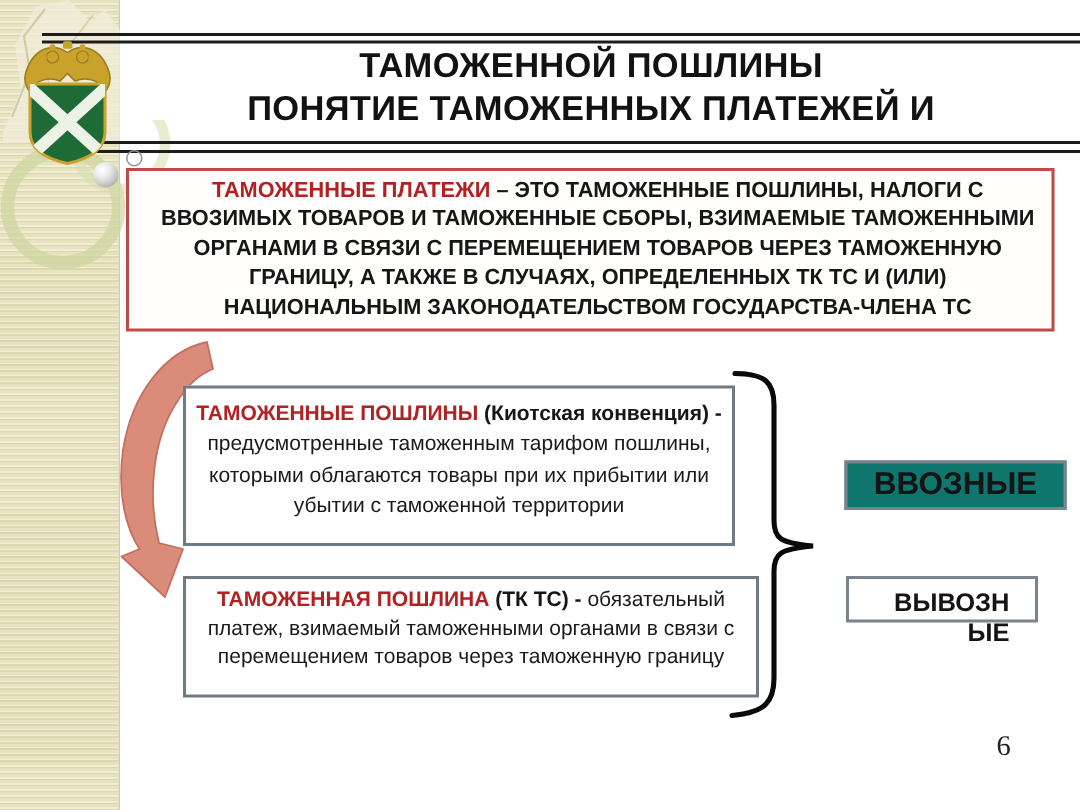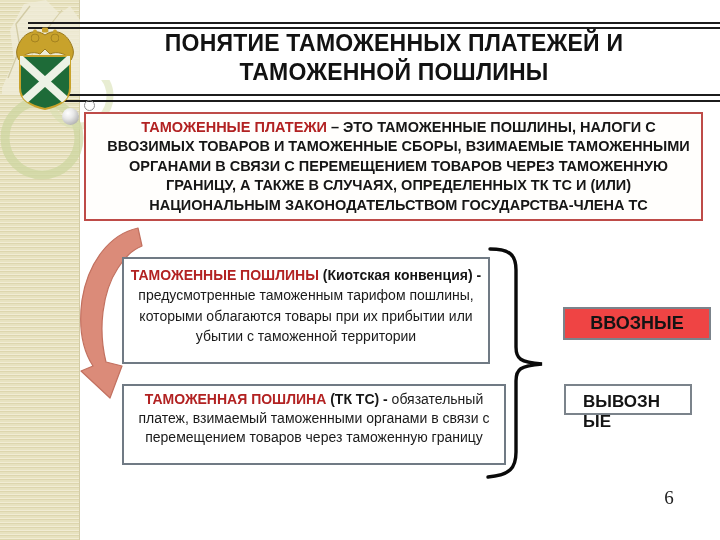--- a/index.html
+++ b/index.html
@@ -65,28 +65,28 @@
     font-size:14px;line-height:19px;color:#1a1a1a;
     z-index:6;overflow:visible;
   }
   .bold-black{font-weight:bold;color:#161616;}
   .bold-red{font-weight:bold;color:#b22222;}
   
   #brace{left:480px;top:240px;width:72px;height:246px;z-index:6;}
   
   #import-box{
     left:563px;top:307px;width:148px;height:33px;box-sizing:border-box;
-    border:2px solid #7b838b;background:#ef4444;
-    text-align:center;font-size:18px;font-weight:bold;color:#141414;
+    border:2px solid #7b838b;background:#0f766e;
+    text-align:center;font-size:21px;font-weight:bold;color:#141414;
     line-height:28px;z-index:6;
   }
   #export-box{
     left:564px;top:384px;width:128px;height:31px;box-sizing:border-box;
     border:2px solid #7b838b;background:#ffffff;
-    text-align:left;font-size:17px;font-weight:bold;color:#141414;
+    text-align:right;font-size:17px;font-weight:bold;color:#141414;
     line-height:20px;padding:6px 17px 0 17px;
     word-break:break-all;z-index:6;overflow:visible;
   }
   
   #page-number{
     left:655px;top:487px;width:28px;text-align:center;
     font-family:"Liberation Serif", serif;font-size:19px;color:#222;z-index:6;
   }
 </style>
 </head>
@@ -136,22 +136,22 @@
   <g clip-path="url(#shield-clip)">
     <line x1="5" y1="31" x2="59" y2="80" stroke="#edf2e6" stroke-width="8"></line>
     <line x1="59" y1="31" x2="5" y2="80" stroke="#edf2e6" stroke-width="8"></line>
   </g>
 </svg>
 
 <div class="abs" id="sphere"></div>
 <div class="abs" id="small-ring"></div>
 
 <div class="abs" id="title">
+  <div>ТАМОЖЕННОЙ ПОШЛИНЫ</div>
   <div>ПОНЯТИЕ ТАМОЖЕННЫХ ПЛАТЕЖЕЙ И</div>
-  <div>ТАМОЖЕННОЙ ПОШЛИНЫ</div>
 </div>
 
 <div class="abs" id="definition-box">
   <span class="term-red">ТАМОЖЕННЫЕ ПЛАТЕЖИ</span><span> – ЭТО ТАМОЖЕННЫЕ ПОШЛИНЫ, НАЛОГИ С ВВОЗИМЫХ ТОВАРОВ И ТАМОЖЕННЫЕ СБОРЫ, ВЗИМАЕМЫЕ ТАМОЖЕННЫМИ ОРГАНАМИ В СВЯЗИ С ПЕРЕМЕЩЕНИЕМ ТОВАРОВ ЧЕРЕЗ ТАМОЖЕННУЮ ГРАНИЦУ, А ТАКЖЕ В СЛУЧАЯХ, ОПРЕДЕЛЕННЫХ ТК ТС И (ИЛИ) НАЦИОНАЛЬНЫМ ЗАКОНОДАТЕЛЬСТВОМ ГОСУДАРСТВА-ЧЛЕНА ТС</span>
 </div>
 
 <svg class="abs" id="curved-arrow" viewBox="0 0 82 186">
   <path d="M72,8 C44,14 22,42 16,80 C12,110 18,132 27,146 L15,151 L44,178 L56,146 L40,142 C32,110 36,72 52,48 C58,38 66,30 76,26 Z" fill="#db8b79" stroke="#c2705f" stroke-width="1.2" stroke-linejoin="round"></path>
 </svg>
 

